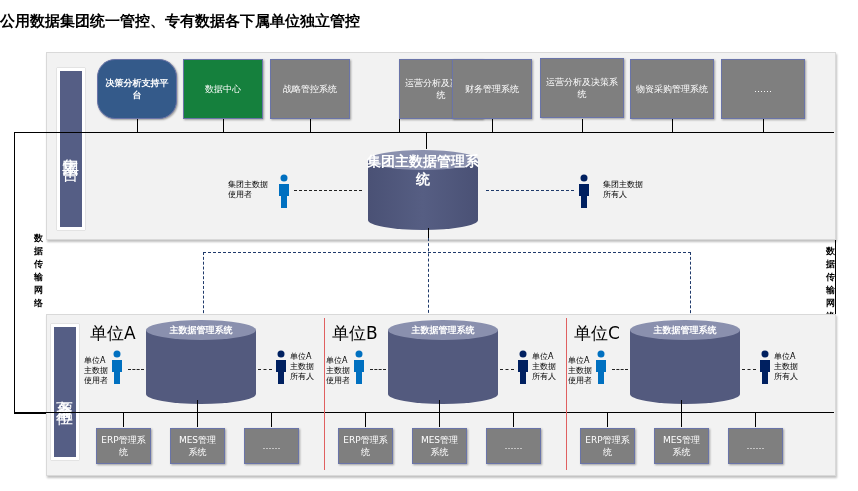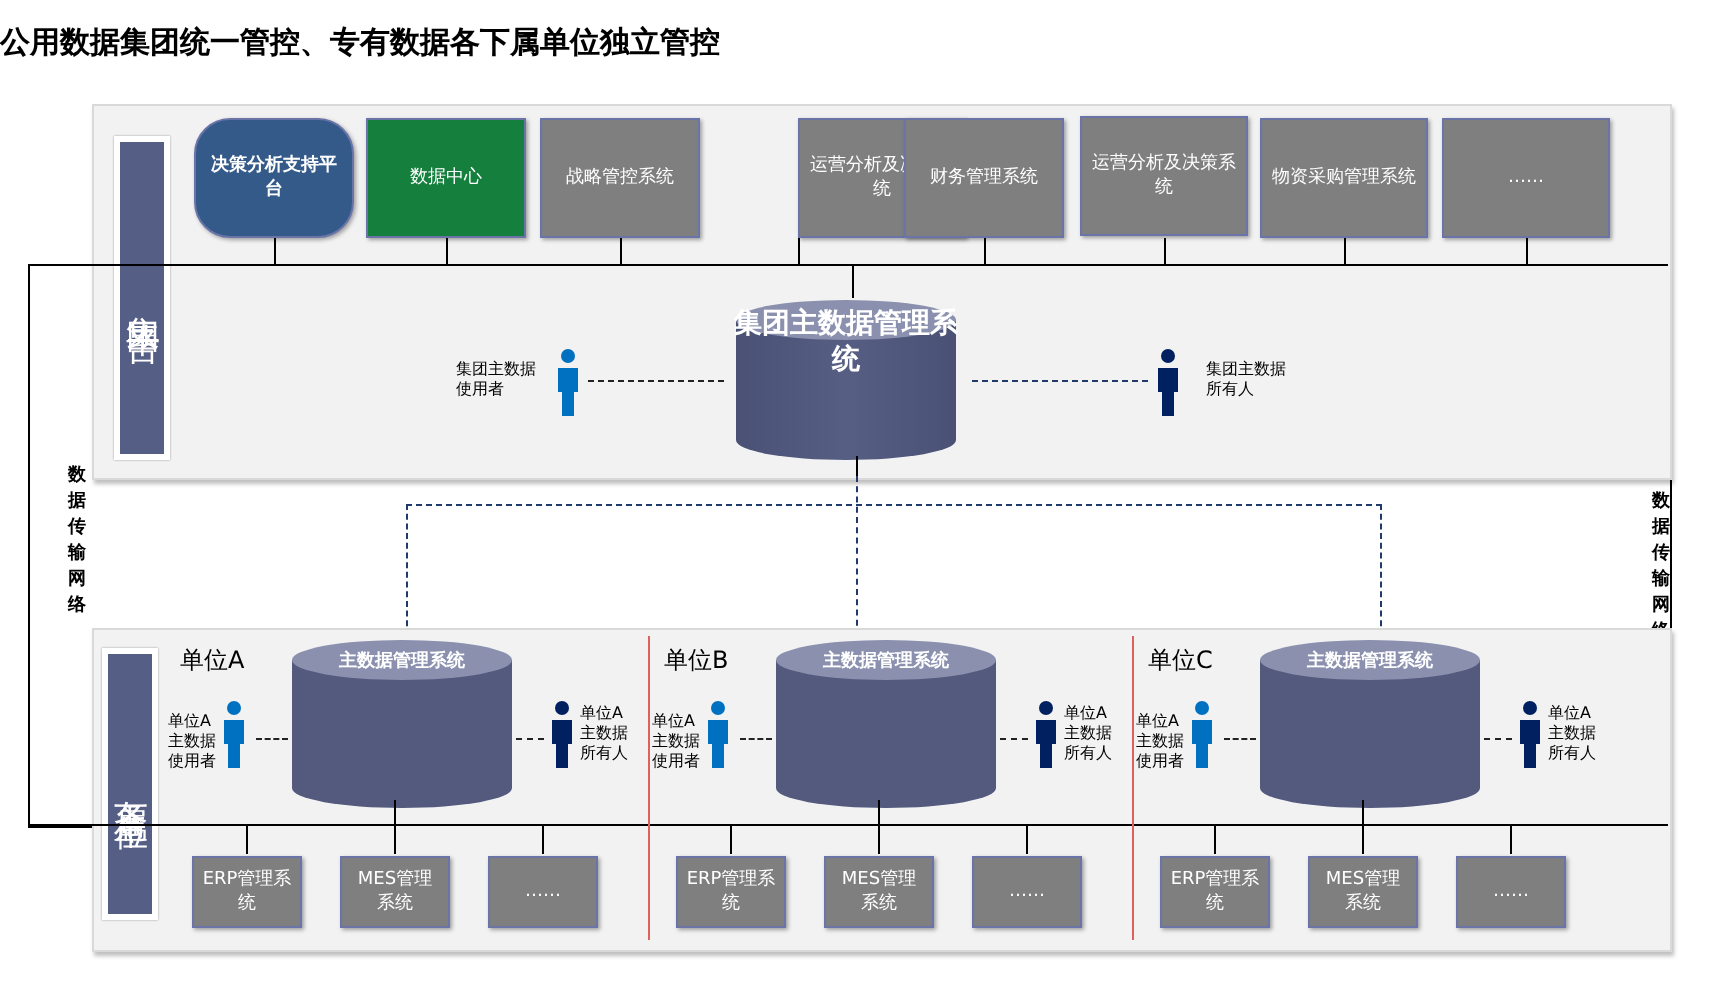--- a/index.html
+++ b/index.html
@@ -12,21 +12,21 @@
             text-align:center; line-height:22px; display:flex; align-items:center; justify-content:center; }
   .vlabel span { writing-mode:vertical-rl; text-orientation:upright; letter-spacing:2px; }
   .sysbox { background:#7f7f7f; border:1px solid #6a74a8; color:#fff; font-size:9px; text-align:center;
             display:flex; align-items:center; justify-content:center; box-shadow:1px 1px 2px rgba(0,0,0,0.35);
             line-height:12px; padding:0 4px; box-sizing:border-box; }
   .sysbox.blue { background:#345a8a; font-weight:bold;border-radius:18px; }
   .sysbox.green { background:#15803d; }
   .line { background:#000; }
   .netlabel { font-size:9px; font-weight:bold; width:12px; line-height:13px; text-align:left; word-break:break-all; }
   .smalltxt { font-size:8px; line-height:10px; }
-  .unit-name { font-size:12px;text-align:center; }
+  .unit-name { font-size:17px;text-align:center; }
   .redline { background:#e06060; width:1px; }
 </style>
 </head>
 <body>
 
 <div class="abs title">公用数据集团统一管控、专有数据各下属单位独立管控</div>
 
 <div class="abs" style="left:14px; top:132px; width:820px; height:280px; border:1px solid #000;"></div>
 
 <div class="abs netlabel" style="left:34px; top:232px;">数据传输网络</div>

